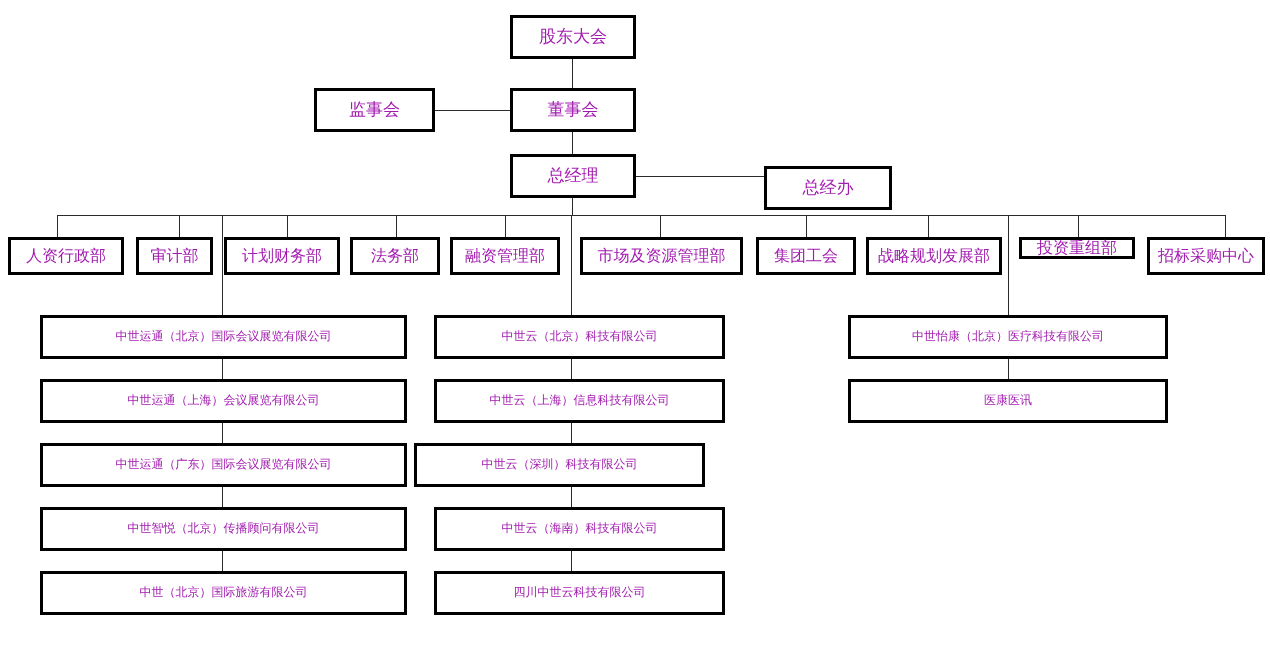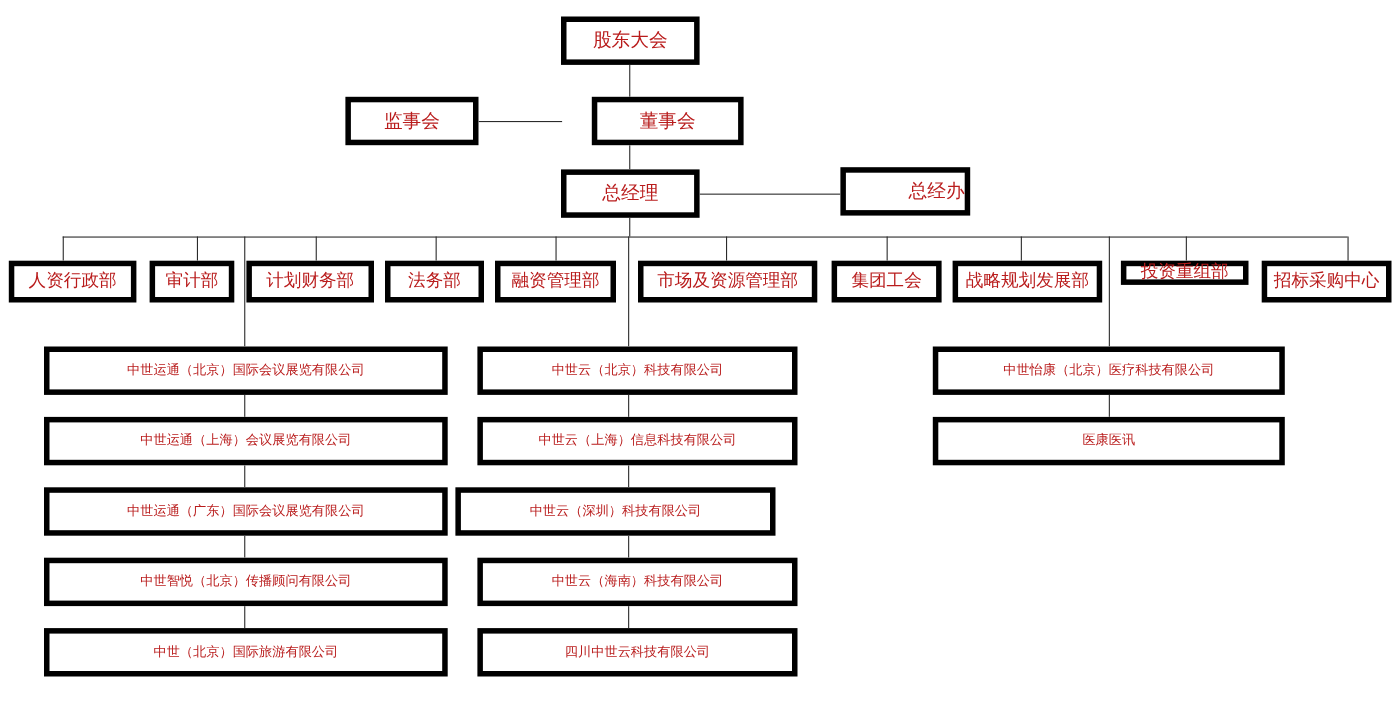--- a/index.html
+++ b/index.html
@@ -11,27 +11,27 @@
     position: relative;
     width: 1270px;
     height: 647px;
     background: #ffffff;
     font-family: "Liberation Sans", "DejaVu Sans", sans-serif;
     overflow: hidden;
   }
   .node {
     position: absolute;
     box-sizing: border-box;
-    border: 5px solid #000000;
+    border: 3px solid #000000;
     background: #ffffff;
     display: flex;
     align-items: center;
     justify-content: center;
     text-align: center;
-    color: #b91c1c;
+    color: #a21caf;
     line-height: 1.1;
     white-space: nowrap;
     z-index: 2;
   }
   .node.top      { font-size: 17px; }
   .node.dept     { font-size: 16px; }
   .node.sub      { font-size: 12px; }
   .line {
     position: absolute;
     background: #2b2b2b;
@@ -48,33 +48,33 @@
   <div class="node top" style="left:510px; top:15px; width:126px; height:44px;">
     <span>股东大会</span>
   </div>
 
   <div class="line v" style="left:572px; top:59px; height:29px;"></div>
 
   <div class="node top" style="left:314px; top:88px; width:121px; height:44px;">
     <span>监事会</span>
   </div>
 
-  <div class="node top" style="left:510px; top:88px; width:138px; height:44px;margin-left:28px;">
+  <div class="node top" style="left:510px; top:88px; width:126px; height:44px;">
     <span>董事会</span>
   </div>
 
   <div class="line h" style="left:435px; top:110px; width:76px;"></div>
 
   <div class="line v" style="left:572px; top:132px; height:22px;"></div>
 
   <div class="node top" style="left:510px; top:154px; width:126px; height:44px;">
     <span>总经理</span>
   </div>
 
-  <div class="node top" style="left:764px; top:152px; width:118px; height:44px;justify-content:flex-end;">
+  <div class="node top" style="left:764px; top:166px; width:128px; height:44px;">
     <span>总经办</span>
   </div>
 
   <div class="line h" style="left:636px; top:176px; width:128px;"></div>
 
   <div class="line v" style="left:572px; top:198px; height:17px;"></div>
 
   <div class="line h" style="left:57px; top:215px; width:1168px;"></div>
 
   <div class="line v" style="left:57px;   top:215px; height:22px;"></div>

